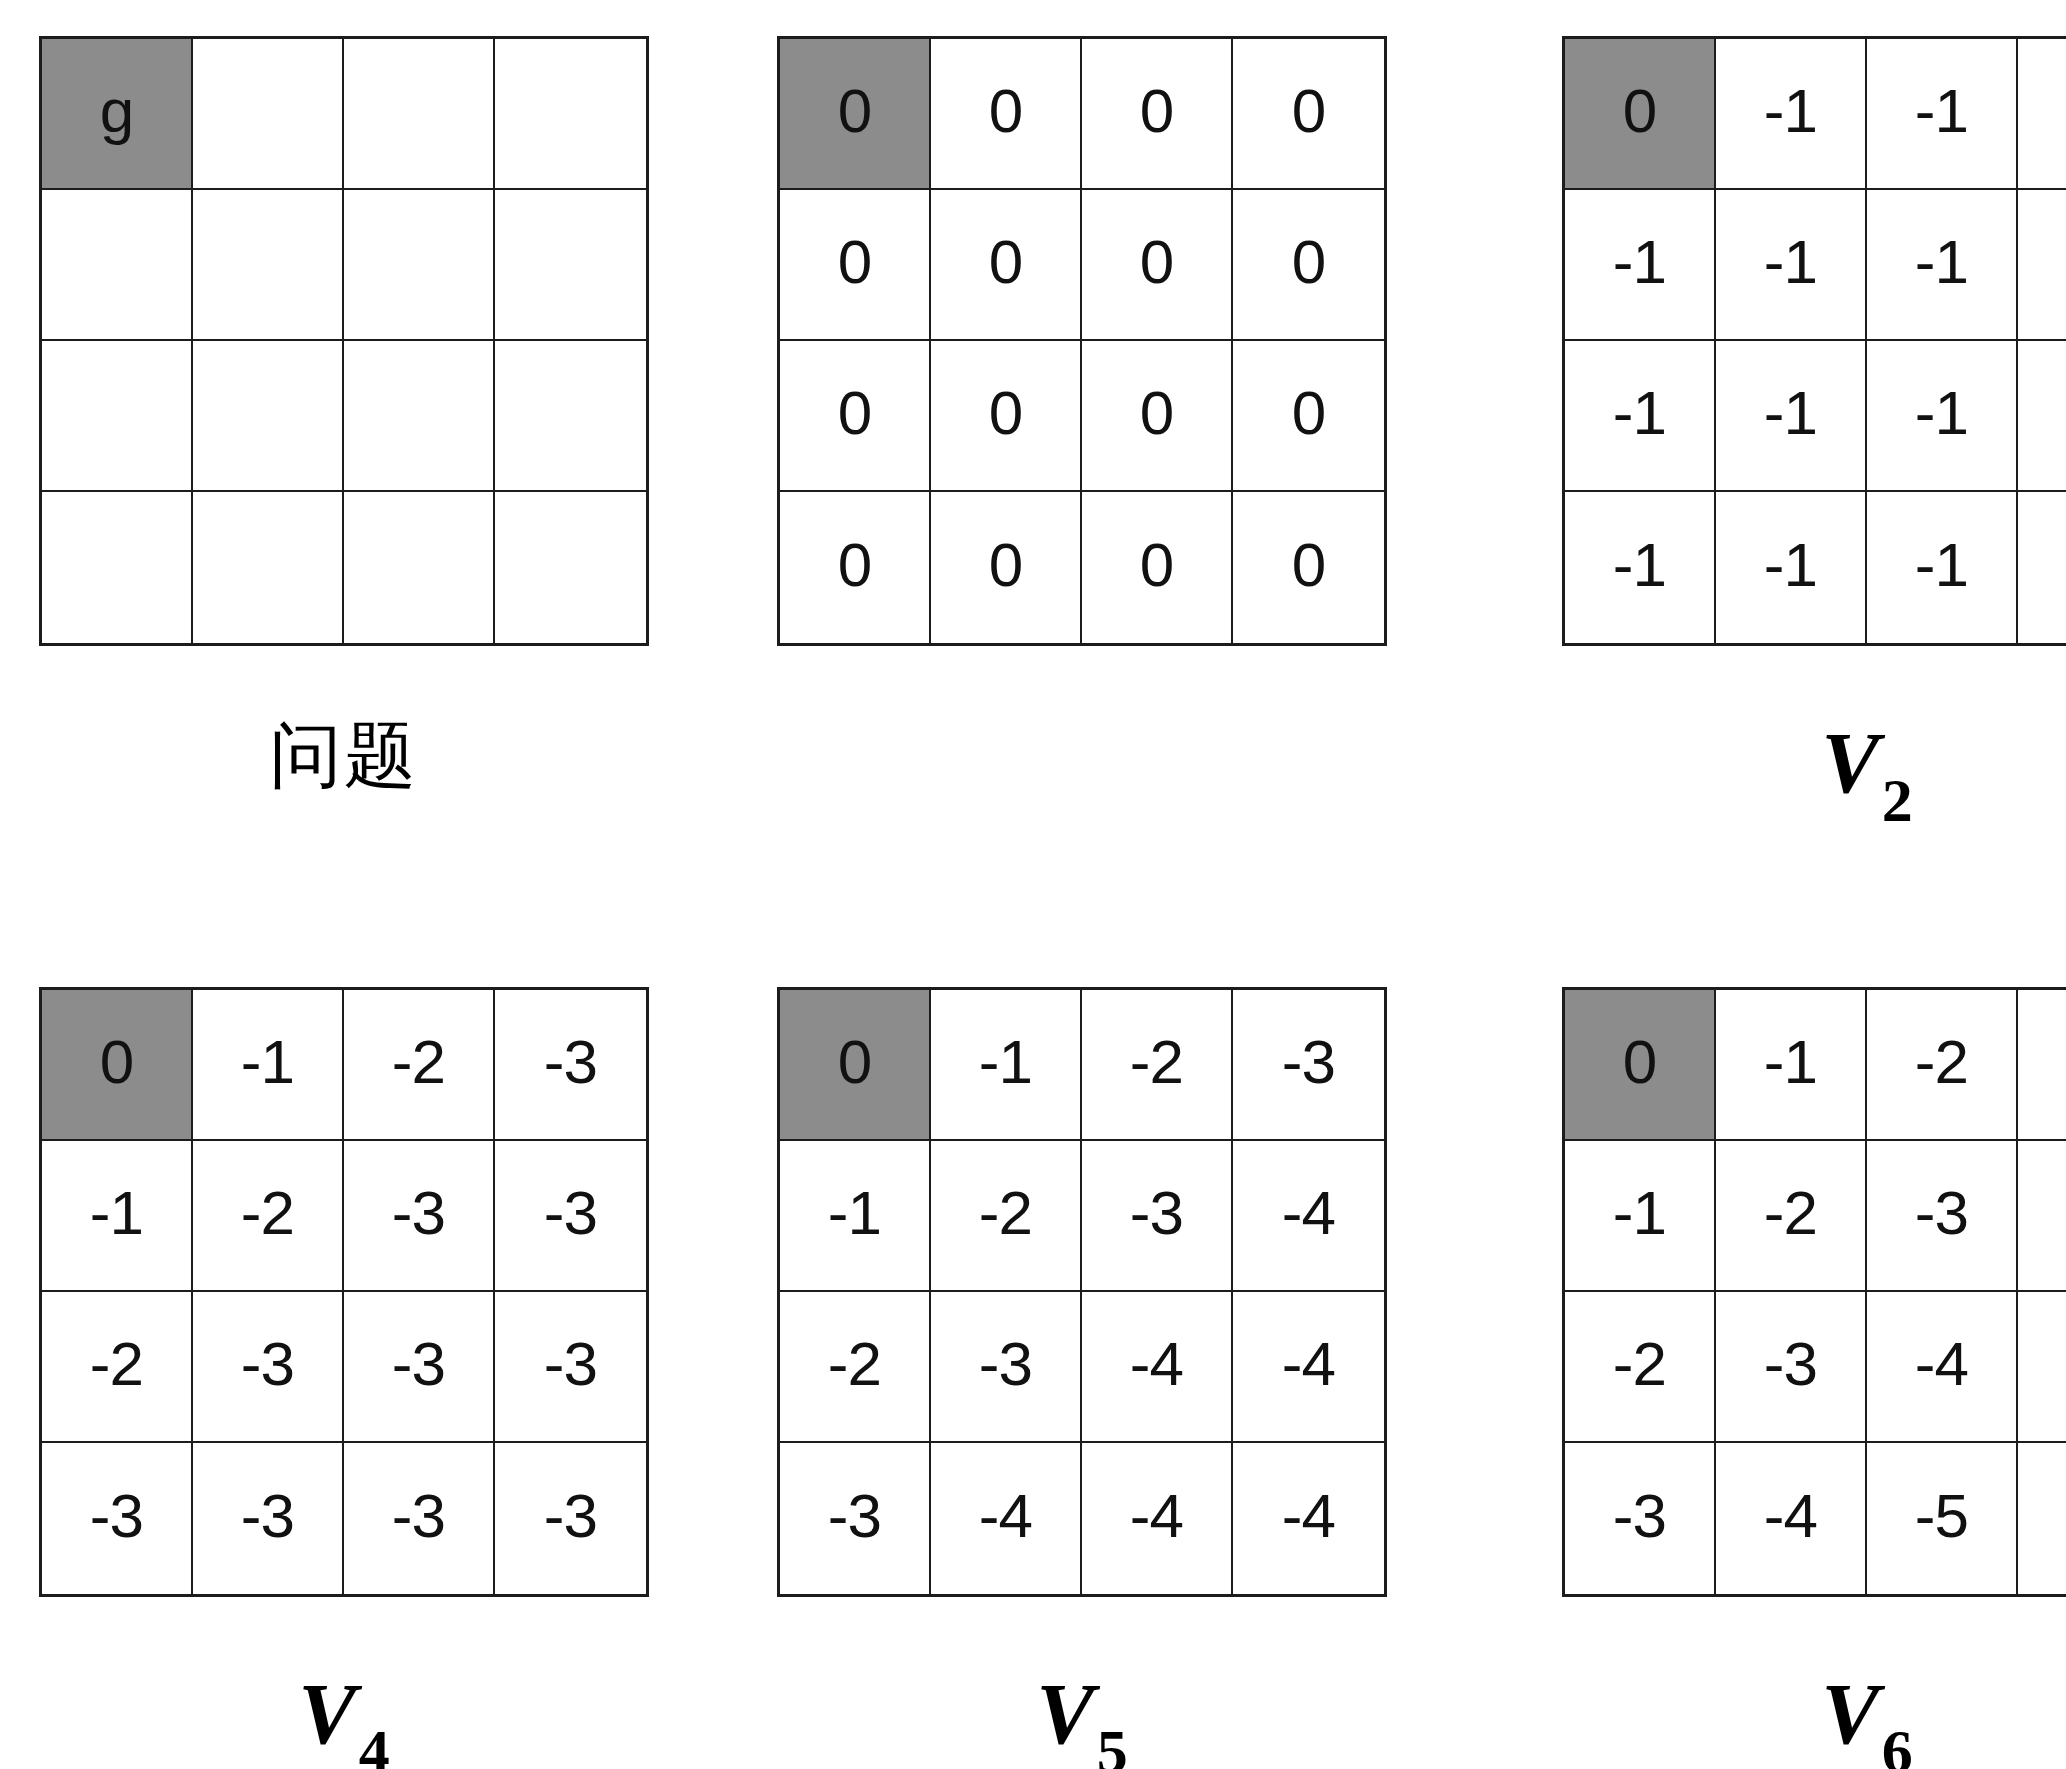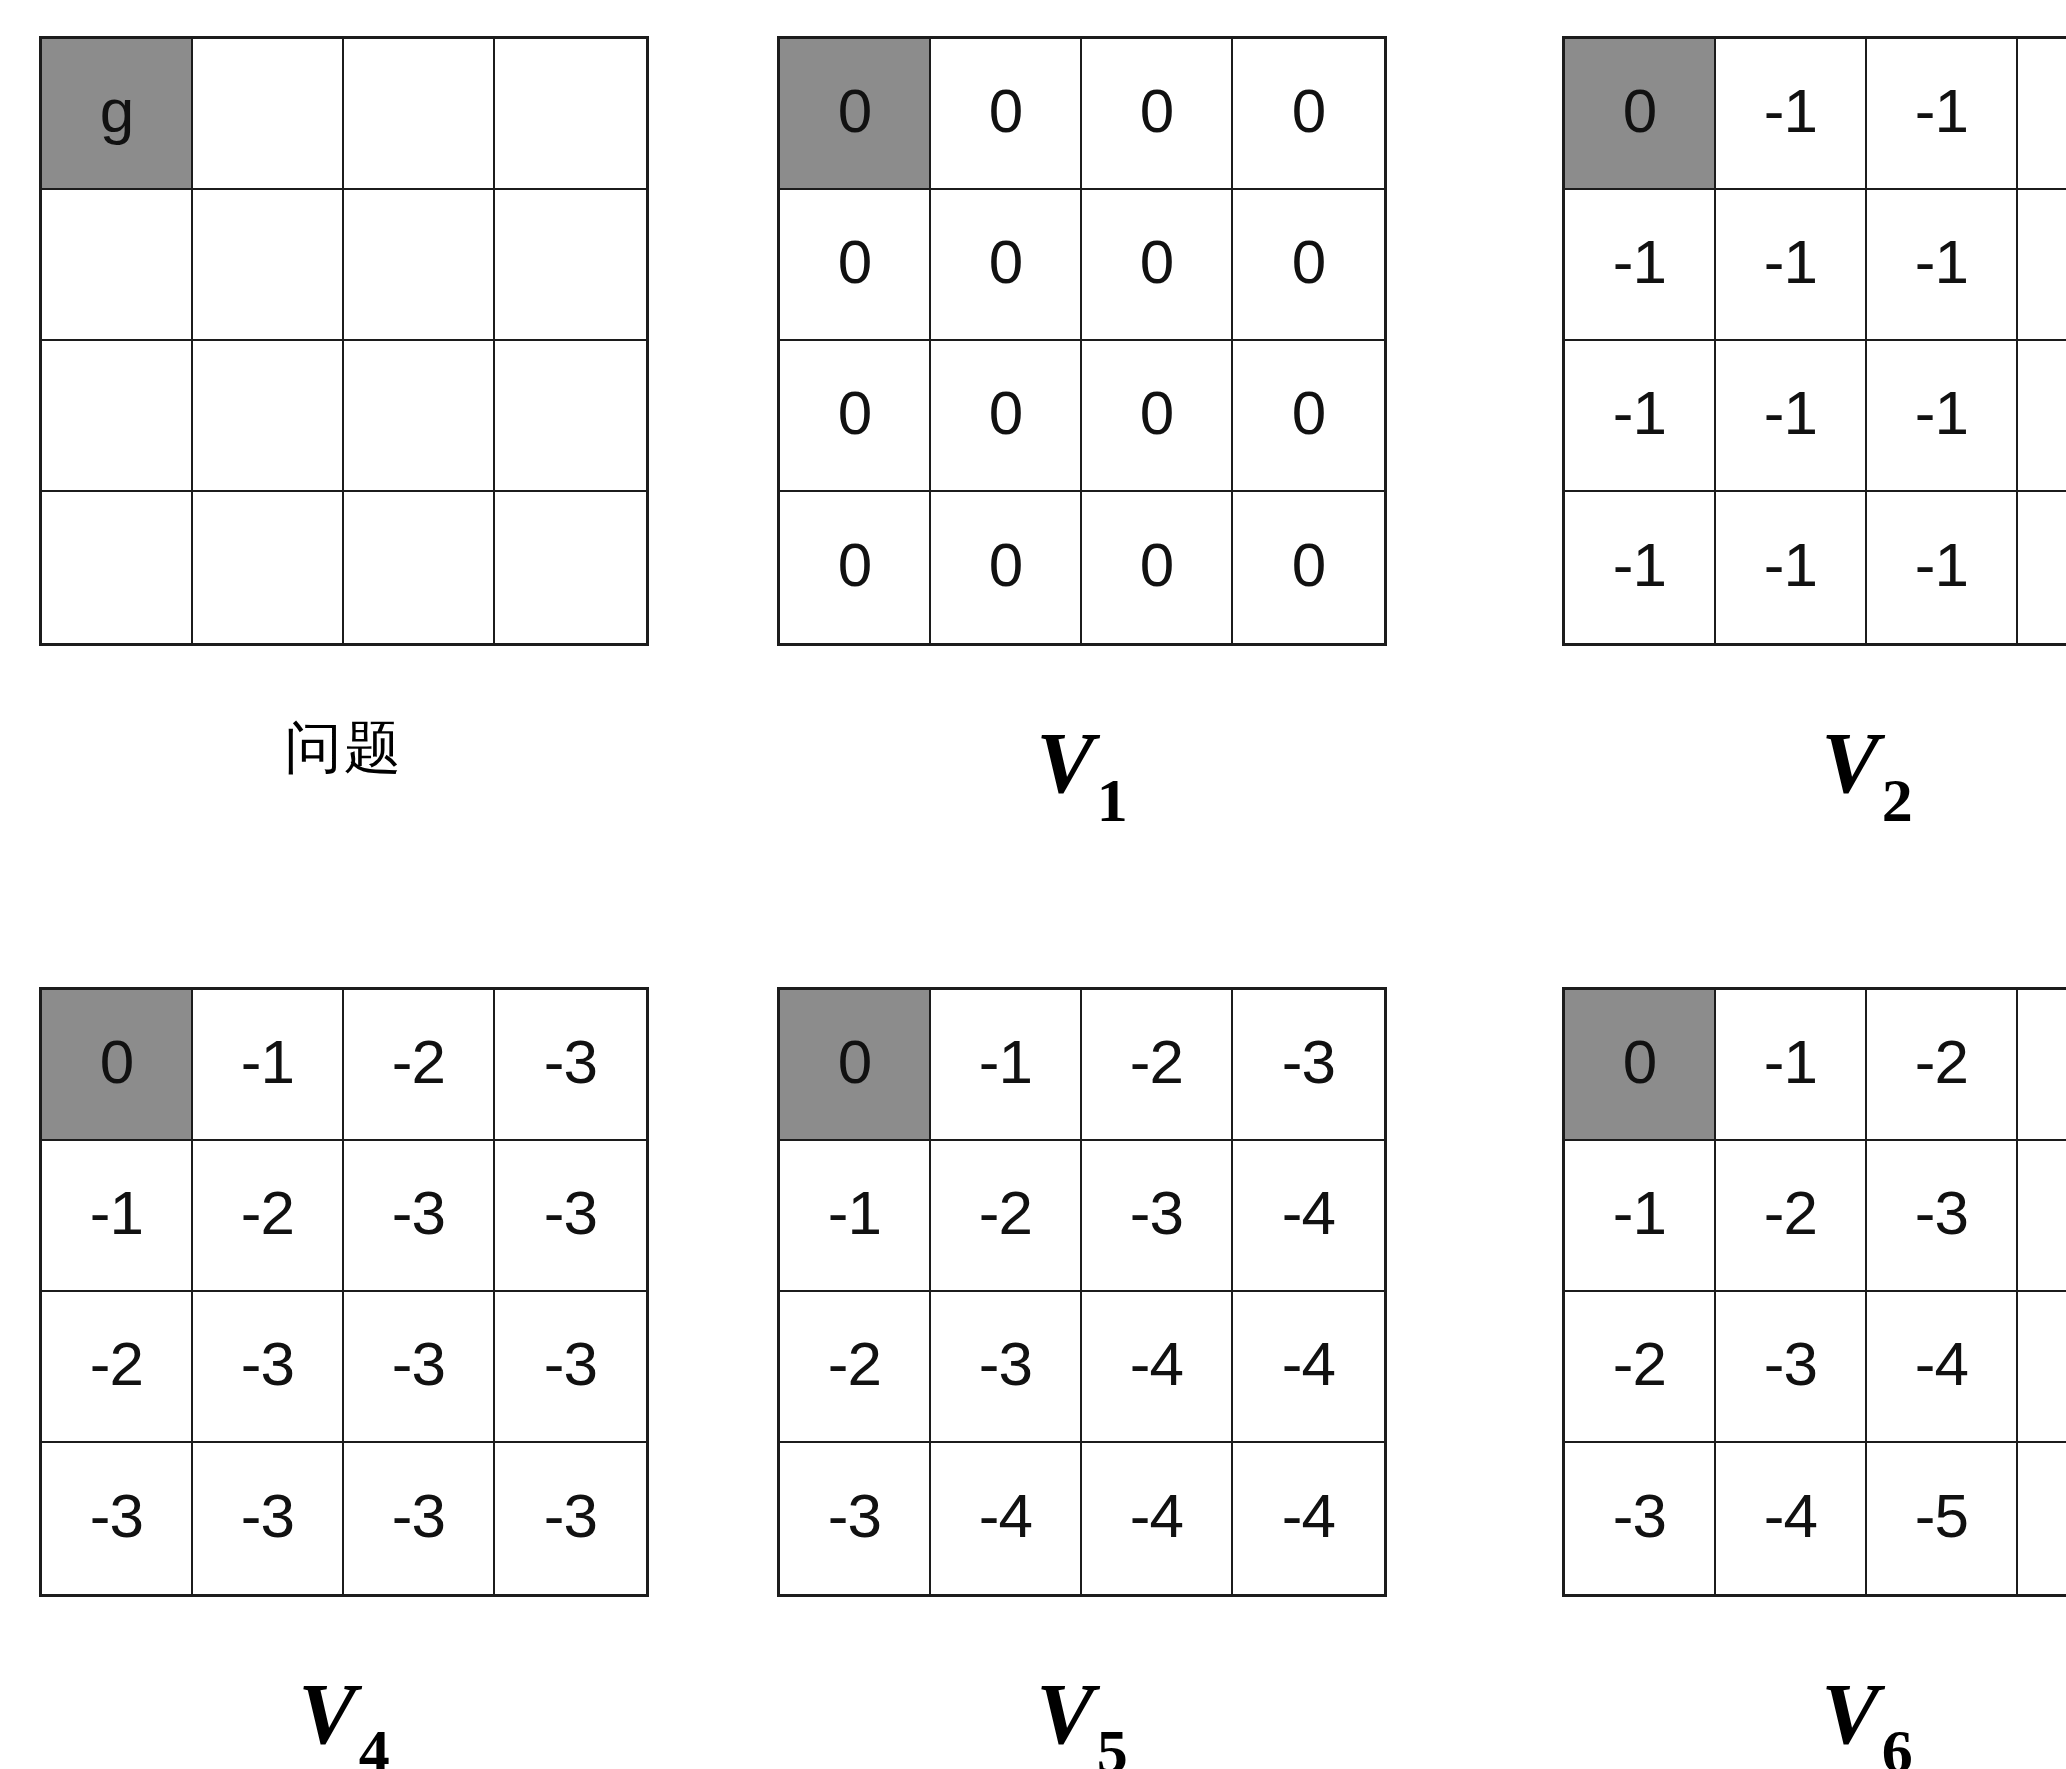--- a/index.html
+++ b/index.html
@@ -82,21 +82,21 @@
     font-size: 62px;
     vertical-align: sub;
     margin-left: 2.5px;
     position: relative;
     top: 10.7px;
   }
 
   .label-cjk {
     font-family: "DejaVu Serif", "Liberation Serif", serif;
     font-weight: 400;
-    font-size: 57px;
+    font-size: 72px;
     line-height: 1;
     letter-spacing: 2.5px;
   }
 </style>
 </head>
 <body>
 
 <div id="stage">
     <div class="panel" style="left: 39px; top: 36px; width: 610px; height: 790px;">
       <div class="grid" style="width: 610px; height: 610px; border-color: rgb(28, 28, 28);">
@@ -131,21 +131,20 @@
         <div class="cell col-last">0</div>
         <div class="cell">0</div>
         <div class="cell">0</div>
         <div class="cell">0</div>
         <div class="cell col-last">0</div>
         <div class="cell row-last">0</div>
         <div class="cell row-last">0</div>
         <div class="cell row-last">0</div>
         <div class="cell col-last row-last">0</div>
       </div>
-      <div class="panel-label label-v" style="top: 683px;"><span>V</span><span class="sub">1</span></div>
     </div>
     <div class="panel" style="left: 1562px; top: 36px; width: 610px; height: 790px;">
       <div class="grid" style="width: 610px; height: 610px; border-color: rgb(28, 28, 28);">
         <div class="cell highlight" style="background: rgb(140, 140, 140);">0</div>
         <div class="cell">-1</div>
         <div class="cell">-1</div>
         <div class="cell col-last">-1</div>
         <div class="cell">-1</div>
         <div class="cell">-1</div>
         <div class="cell">-1</div>

